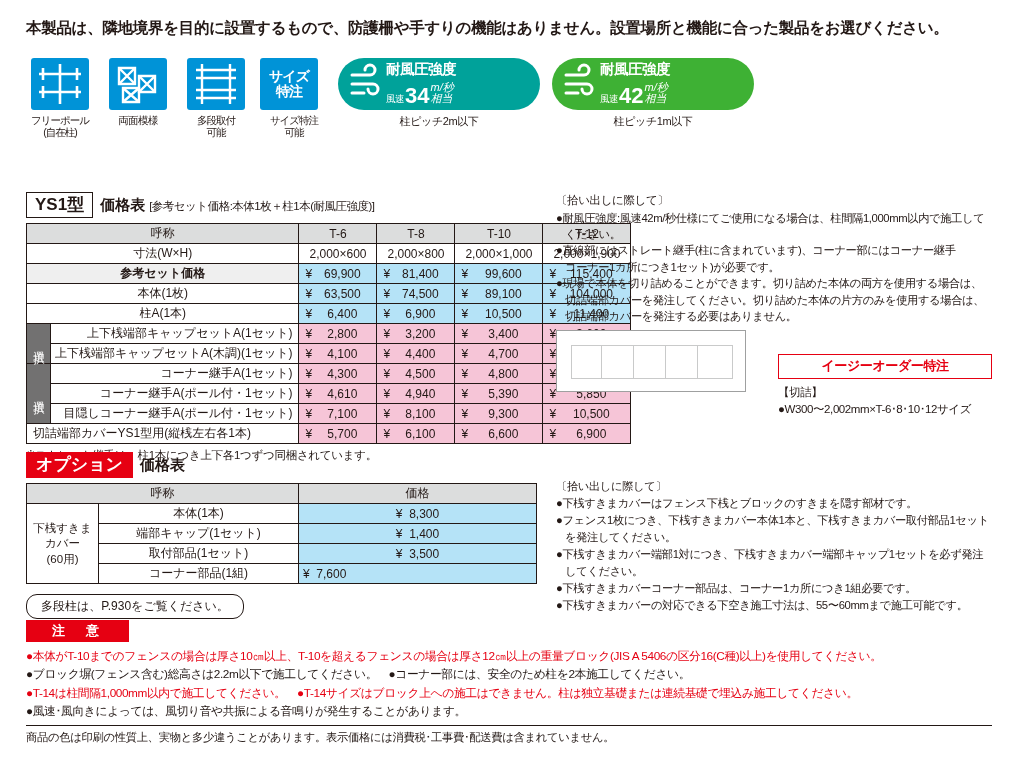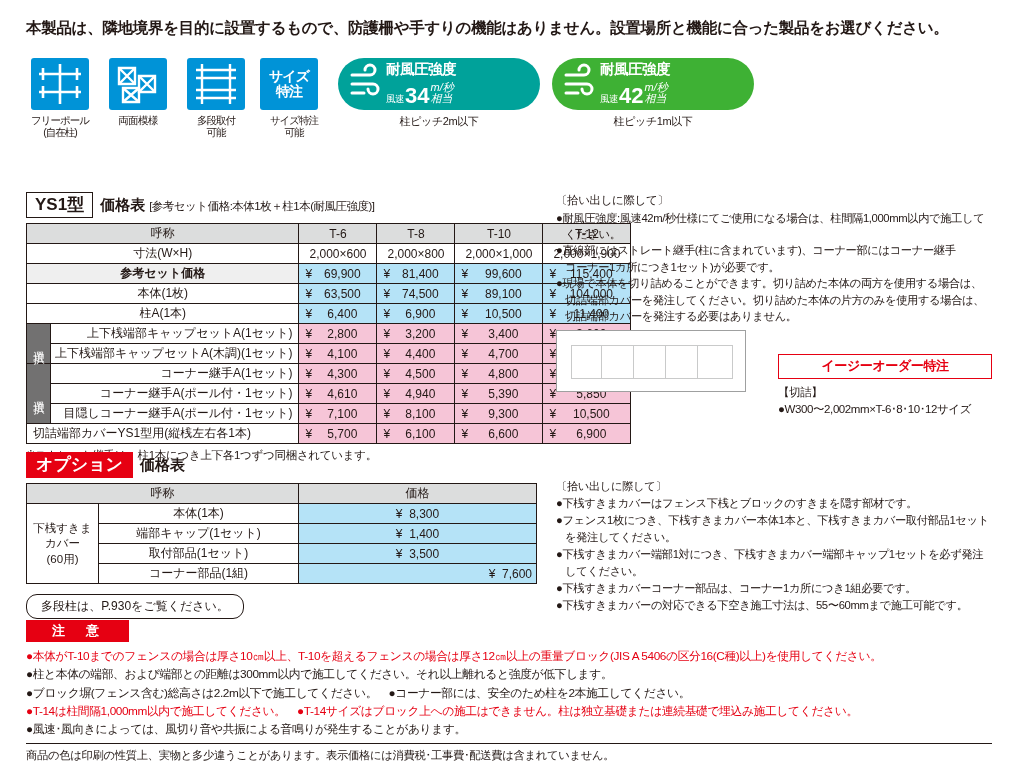--- a/index.html
+++ b/index.html
@@ -566,21 +566,21 @@
         <tr>
           <td>端部キャップ(1セット)</td>
           <td class="blue" style="text-align:center">¥&nbsp;&nbsp;<span>1,400</span></td>
         </tr>
         <tr>
           <td>取付部品(1セット)</td>
           <td class="blue" style="text-align:center">¥&nbsp;&nbsp;<span>3,500</span></td>
         </tr>
         <tr>
           <td>コーナー部品(1組)</td>
-          <td class="blue" style="text-align:right">¥&nbsp;&nbsp;<span>7,600</span></td>
+          <td class="blue" style="text-align:left">¥&nbsp;&nbsp;<span>7,600</span></td>
         </tr>
       </tbody>
     </table>
 
     <div class="btn-round">多段柱は、P.930をご覧ください。</div>
   </div>
 
   <div class="rcol2">
     <div>〔拾い出しに際して〕</div>
     <ul>
@@ -591,21 +591,20 @@
       <li>●下桟すきまカバーの対応できる下空き施工寸法は、55〜60mmまで施工可能です。</li>
     </ul>
   </div>
 
   <div class="blk-caution">
     <div class="caution-head">
       <span class="caution-tag">注　意</span>
     </div>
     <div class="caution-list">
       <div class="red">●本体がT-10までのフェンスの場合は厚さ10㎝以上、T-10を超えるフェンスの場合は厚さ12㎝以上の重量ブロック(JIS A 5406の区分16(C種)以上)を使用してください。</div>
-      <div>●柱と本体の端部、および端部との距離は300mm以内で施工してください。それ以上離れると強度が低下します。</div>
       <div>●ブロック塀(フェンス含む)総高さは2.2m以下で施工してください。　●コーナー部には、安全のため柱を2本施工してください。</div>
       <div class="red">●T-14は柱間隔1,000mm以内で施工してください。　●T-14サイズはブロック上への施工はできません。柱は独立基礎または連続基礎で埋込み施工してください。</div>
       <div>●風速･風向きによっては、風切り音や共振による音鳴りが発生することがあります。</div>
     </div>
     <div class="caution-line">商品の色は印刷の性質上、実物と多少違うことがあります。表示価格には消費税･工事費･配送費は含まれていません。</div>
   </div>
 
 </div>
 
 </body></html>

